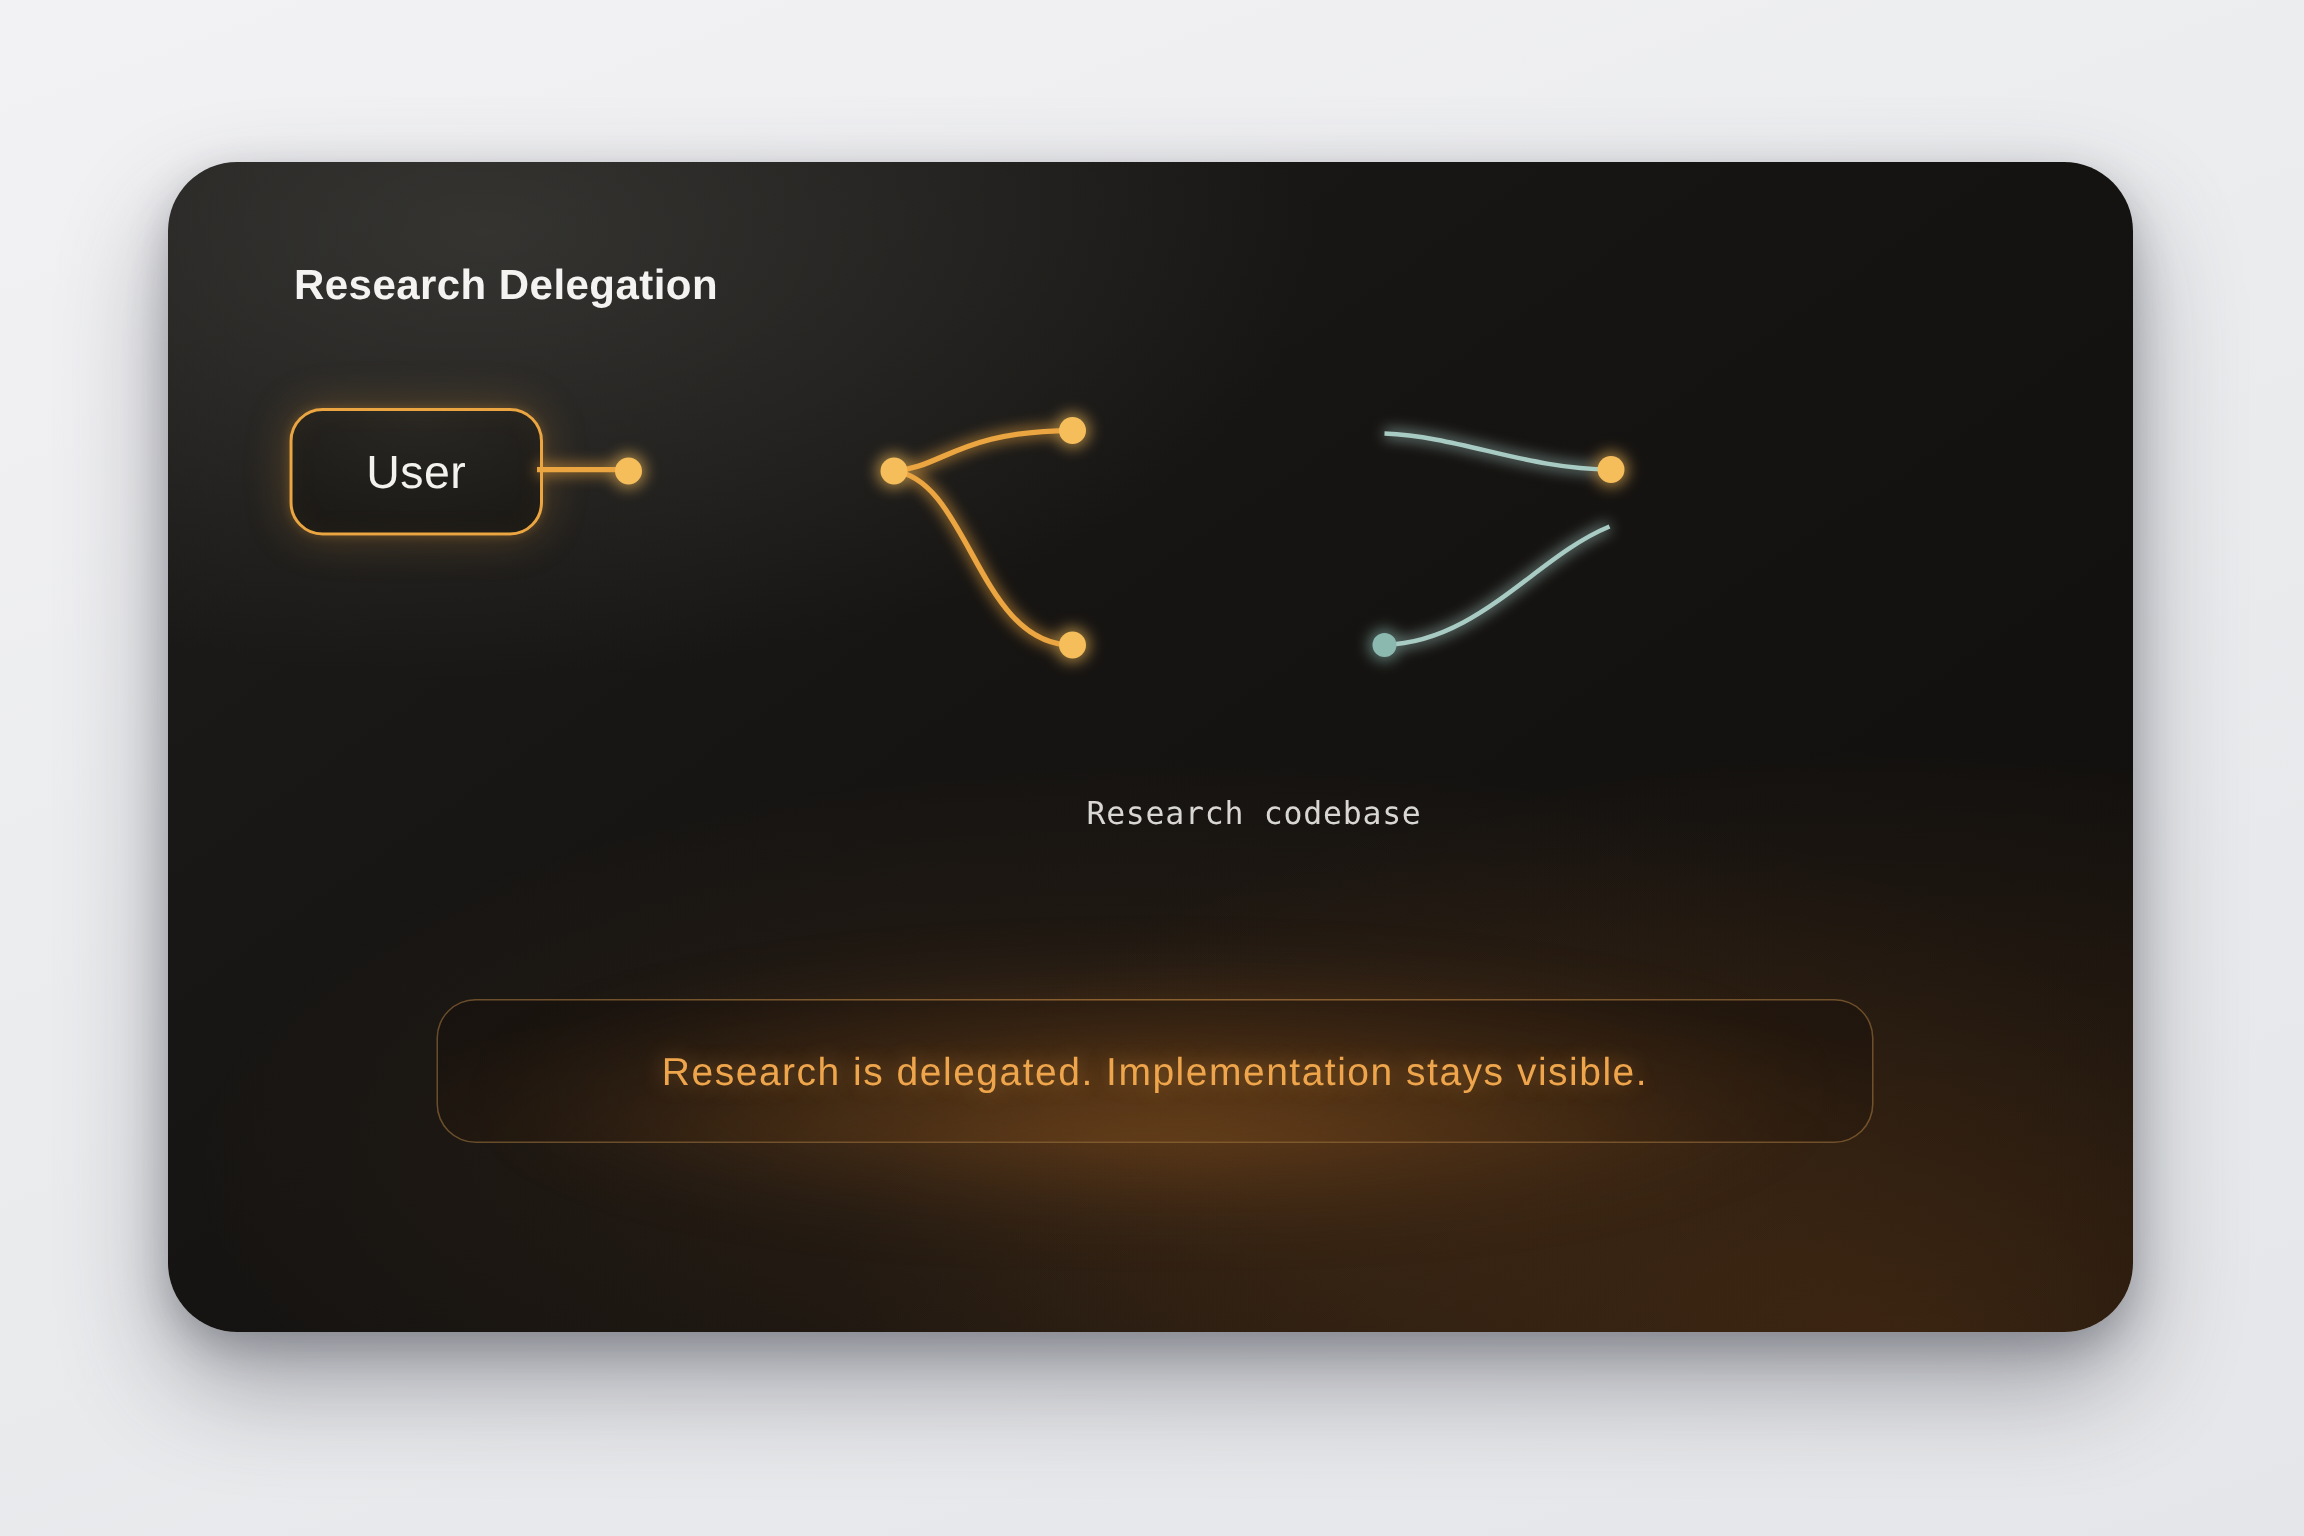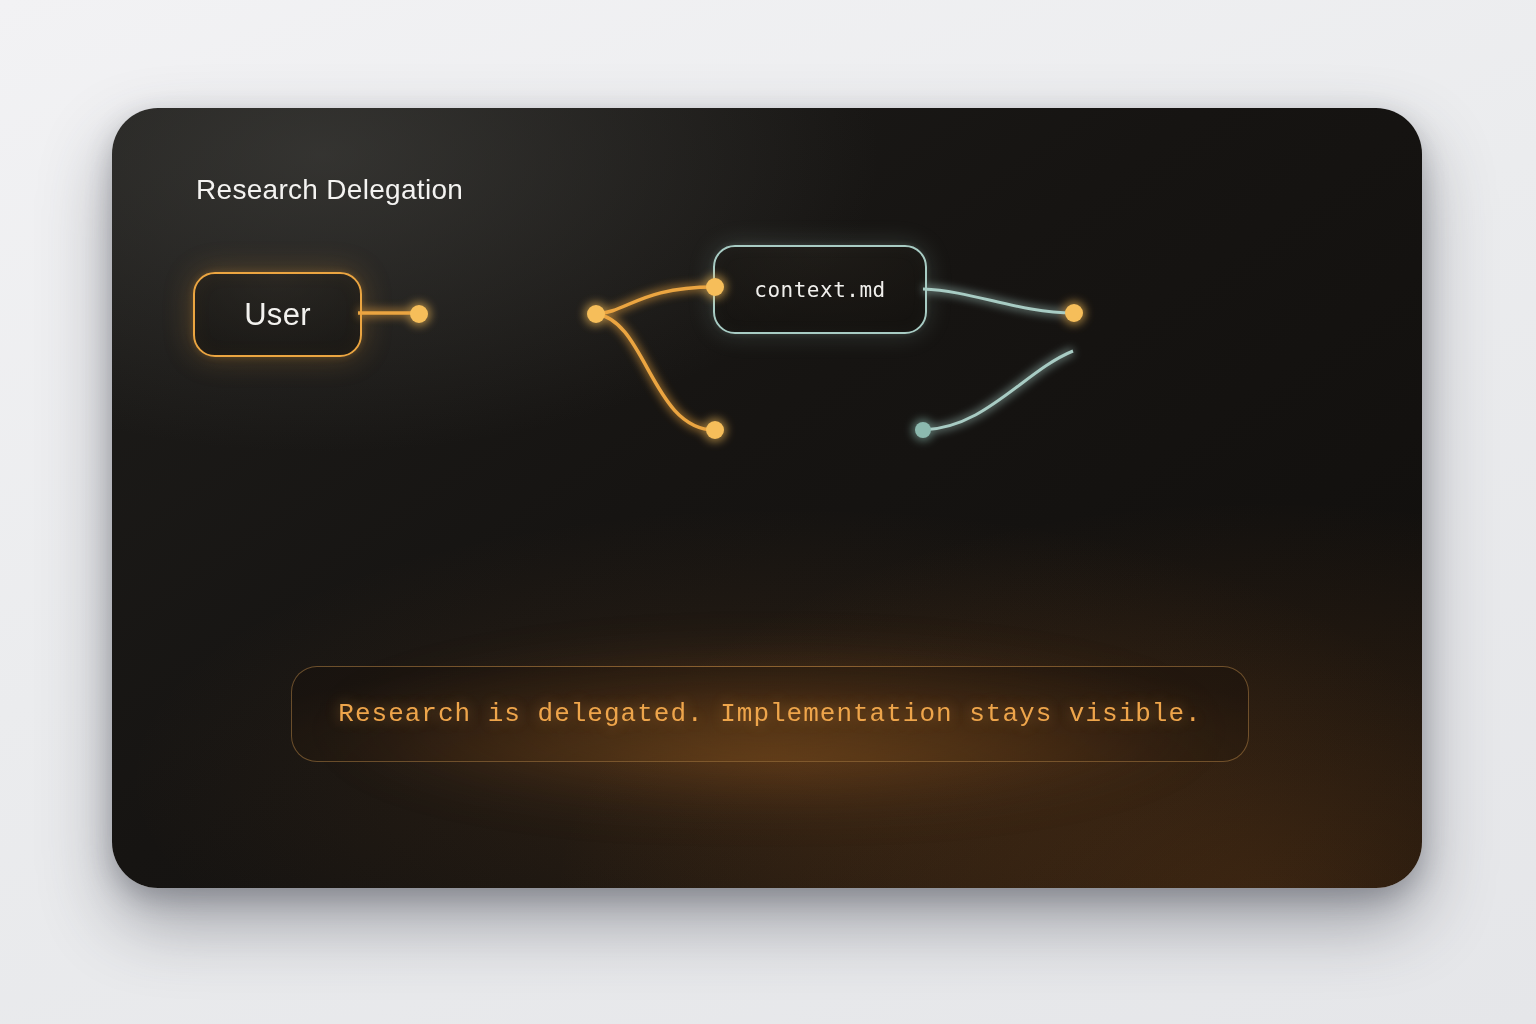--- a/index.html
+++ b/index.html
@@ -22,21 +22,21 @@
       radial-gradient(900px 480px at 16% 6%, rgba(86,86,82,0.42), transparent 62%),
       radial-gradient(1150px 650px at 88% 102%, rgba(196,108,32,0.22), transparent 62%),
       radial-gradient(980px 400px at 52% 86%, rgba(186,108,38,0.15), transparent 68%),
       linear-gradient(145deg, #1e1d1b 0%, #161412 45%, #100e0c 100%);
     box-shadow: 0 34px 70px rgba(55,58,70,0.42), 0 10px 26px rgba(55,58,70,0.28);
     overflow: hidden;
   }
   .card-title {
     position: absolute;
     left: 84px; top: 66px;
-    font-size: 28px; font-weight: 400;
+    font-size: 28px; font-weight: 700;
     letter-spacing: 0.3px;
     color: #f4f3f1;
   }
   .node {
     position: absolute;
     display: flex; align-items: center; justify-content: center;
     border-radius: 22px;
     background: radial-gradient(130% 170% at 50% 0%, rgba(42,38,31,0.38), rgba(9,8,6,0.55));
     z-index: 2;
   }
@@ -91,44 +91,41 @@
     width: 956px; height: 94px;
     border-radius: 26px;
     border: 1.5px solid rgba(235,172,90,0.38);
     background:
       radial-gradient(75% 160% at 50% 110%, rgba(212,130,46,0.26), rgba(125,78,30,0.10) 55%, transparent 82%),
       rgba(22,16,10,0.40);
     display: flex; align-items: center; justify-content: center;
     z-index: 2;
   }
   .banner-text {
-    font-family: Liberation Mono, monospace;
+    font-family: Liberation Sans, sans-serif;
     font-size: 26px;
     letter-spacing: 1px;
     color: #eea54b;
     text-shadow: 0 0 14px rgba(238,165,75,0.45);
     white-space: nowrap;
   }
 </style>
 </head>
 <body>
 
 <div class="page">
   <div class="card">
 
     <div class="card-title">Research Delegation</div>
 
     <div class="node orange" style="left:81px; top:164px; width:165px; height:81px;">
       <span class="node-label">User</span>
     </div>
 
 
-    <div class="node teal" style="left:601px; top:137px; width:210px; height:85px;">
-      <span class="node-label">context.md</span>
-    </div>
 
 
 
     <svg class="edges-layer" viewBox="0 0 1310 780">
       <defs>
         <filter id="softglow" x="-80%" y="-80%" width="260%" height="260%">
           <feGaussianBlur stdDeviation="4.5"></feGaussianBlur>
         </filter>
       </defs>
 
@@ -154,20 +151,21 @@
 
       <circle cx="307" cy="206" r="9" fill="#f6be5a"></circle>
       <circle cx="484" cy="206" r="9" fill="#f6be5a"></circle>
       <circle cx="603" cy="179" r="9" fill="#f6be5a"></circle>
       <circle cx="603" cy="322" r="9" fill="#f6be5a"></circle>
       <circle cx="811" cy="322" r="8" fill="#8cb9af"></circle>
       <circle cx="962" cy="205" r="9" fill="#f6be5a"></circle>
     </svg>
 
     <div class="tasks">
+      <div>Research codebase</div>
     </div>
 
     <div class="banner-glow"></div>
     <div class="banner">
       <span class="banner-text">Research is delegated. Implementation stays visible.</span>
     </div>
 
   </div>
 </div>
 

